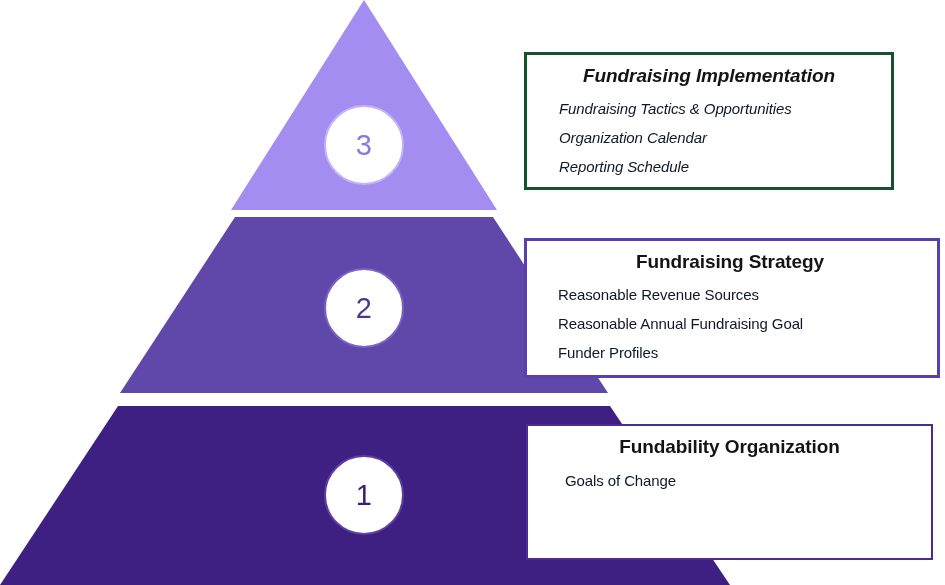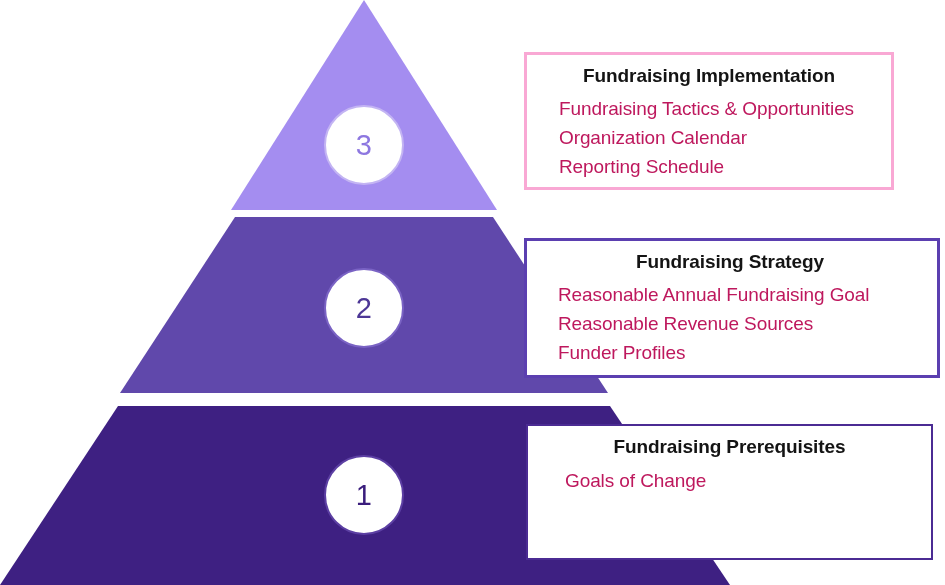--- a/index.html
+++ b/index.html
@@ -80,33 +80,34 @@
     color: #141414;
     letter-spacing: -0.1px;
     margin-bottom: 7px;
   }
   .callout-list {
     list-style: none;
     margin: 0;
     padding: 0;
   }
   .callout-list li {
-    font-size: 19px;
-    color: #be185d;
+    font-size: 15px;
+    color: #0f172a;
     line-height: 29px;
     letter-spacing: -0.1px;
     white-space: nowrap;
   }
 
   .callout-1 {
     left: 524px;
     top: 52px;
     width: 370px;
     height: 138px;
-    border: 3px solid #f9a8d4;
+    border: 3px solid #14532d;
+    font-style: italic;
   }
   .callout-1 .callout-list { padding-left: 32px; }
 
   .callout-2 {
     left: 524px;
     top: 238px;
     width: 416px;
     height: 140px;
     border: 3px solid #5b3fb0;
   }
@@ -152,26 +153,26 @@
     <ul class="callout-list">
       <li>Fundraising Tactics &amp; Opportunities</li>
       <li>Organization Calendar</li>
       <li>Reporting Schedule</li>
     </ul>
   </div>
 
   <div class="callout callout-2">
     <div class="callout-title">Fundraising Strategy</div>
     <ul class="callout-list">
+      <li>Reasonable Revenue Sources</li>
       <li>Reasonable Annual Fundraising Goal</li>
-      <li>Reasonable Revenue Sources</li>
       <li>Funder Profiles</li>
     </ul>
   </div>
 
   <div class="callout callout-3">
-    <div class="callout-title">Fundraising Prerequisites</div>
+    <div class="callout-title">Fundability Organization</div>
     <ul class="callout-list">
       <li>Goals of Change</li>
     </ul>
   </div>
 
 </div>
 
 </body></html>

